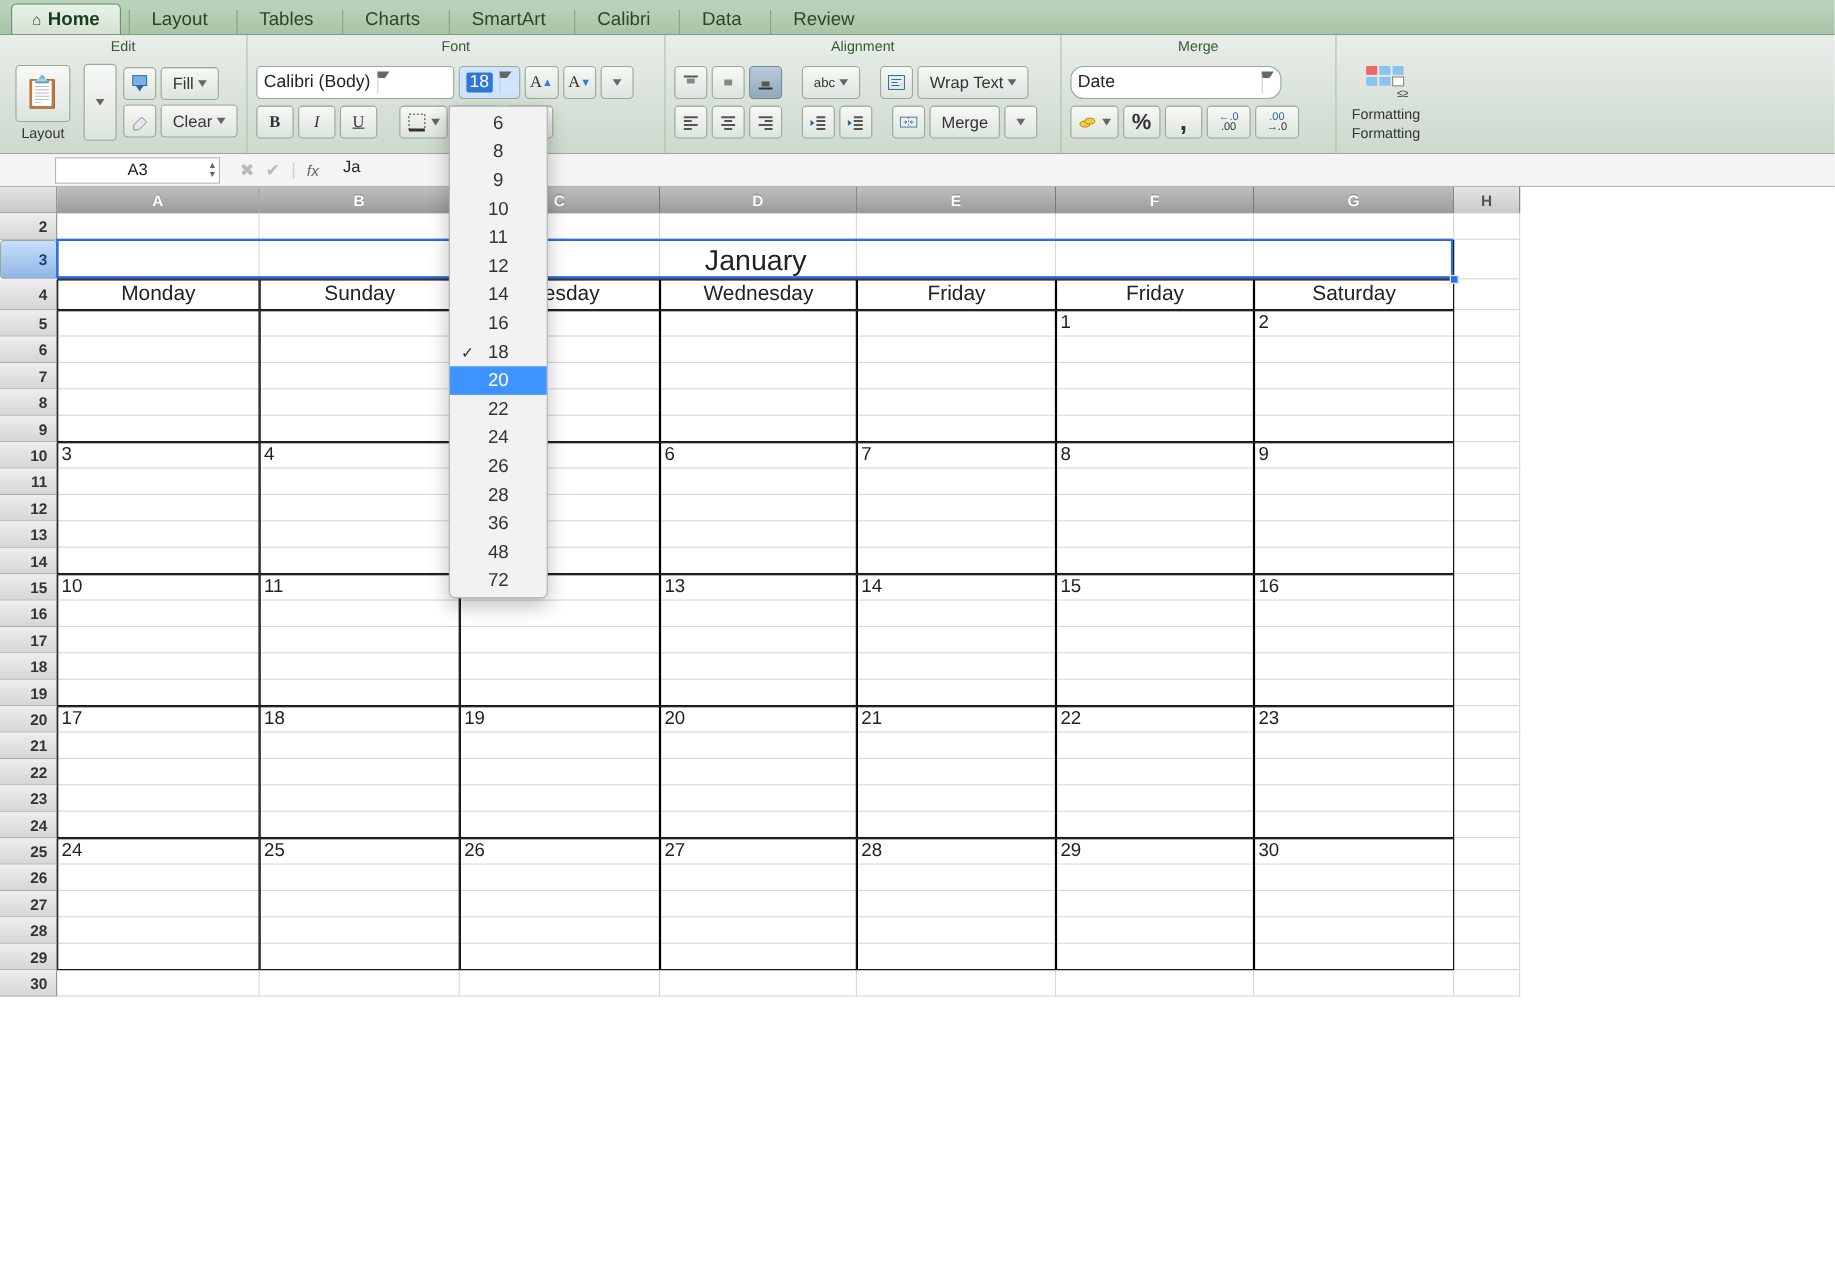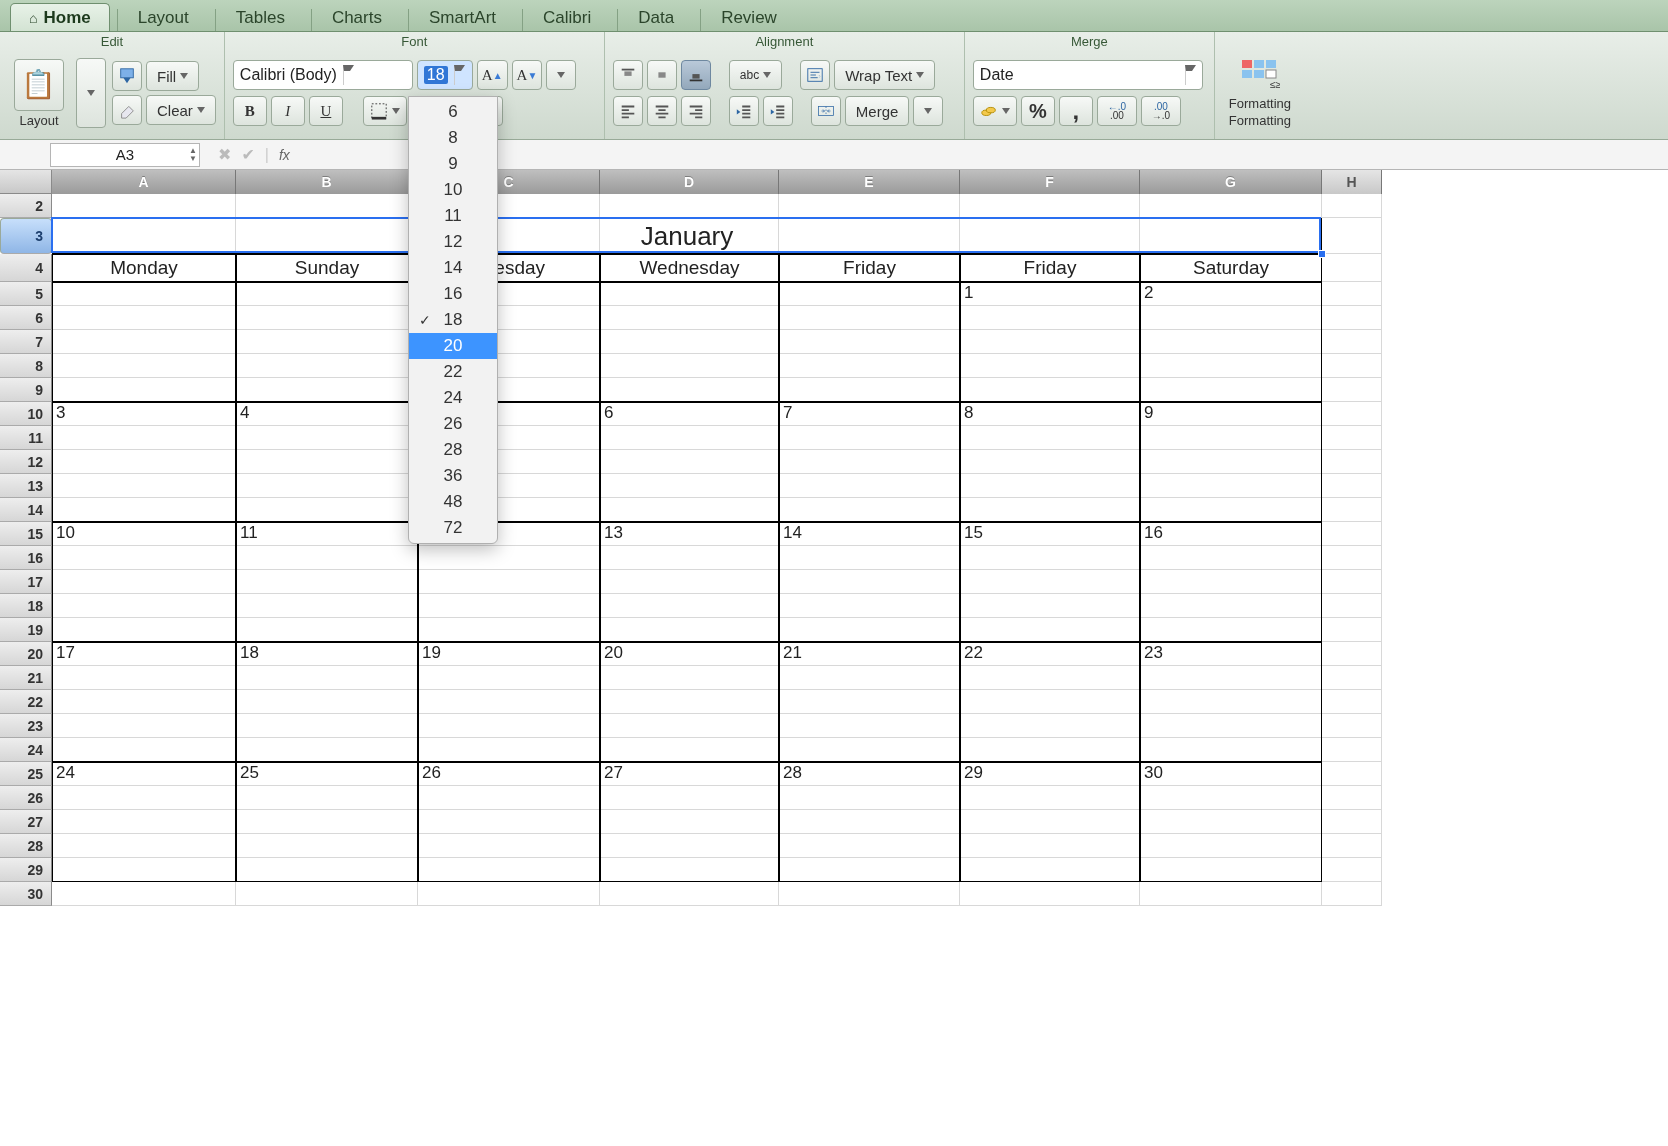--- a/index.html
+++ b/index.html
@@ -275,21 +275,21 @@
         </div>
       </div>
     </div>
   </div>
 
   <div class="group" style="min-width:250px;">
     <div class="group-title">Merge</div>
     <div class="group-body">
       <div class="col" style="gap:6px;">
         <div class="row">
-          <div class="sel" style="width:230px;">
+          <div class="sel" style="width:192px;border-radius:12px;">
             <span>Date</span>
               <span class="dd tri-down" style="margin-left:auto;"></span>
           </div>
         </div>
         <div class="row">
           <span class="btn" style="width:44px;">
               <svg class="icn" viewBox="0 0 20 20">
                 <ellipse cx="7" cy="12" rx="5" ry="3" fill="#f3c94b" stroke="#b28a00"></ellipse>
                 <ellipse cx="12" cy="9" rx="5" ry="3" fill="#f3c94b" stroke="#b28a00"></ellipse>
               </svg>
@@ -334,20 +334,21 @@
   <div class="namebox">
     <span>A3</span>
     <span class="stepper">▲<br>▼</span>
   </div>
   <div class="fxicons">
     <span style="color:#bbb;">✖</span>
     <span style="color:#bbb;">✔</span>
     <span style="color:#ccc;">|</span>
     <span class="fxlabel">fx</span>
   </div>
+  <span class="fxinput">Ja</span>
 </div>
 
 <div class="sheet" id="sheet" style="height:760px;">
   <div class="corner"></div>
   <div class="colheads" id="colheads">
       <div class="colhead" style="width: 184px;">A</div>
       <div class="colhead" style="width: 182px;">B</div>
       <div class="colhead" style="width: 182px;">C</div>
       <div class="colhead" style="width: 179px;">D</div>
       <div class="colhead" style="width: 181px;">E</div>

